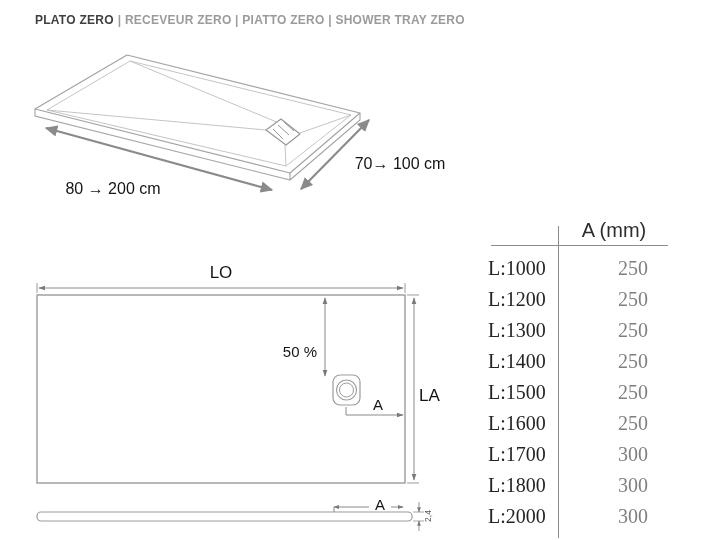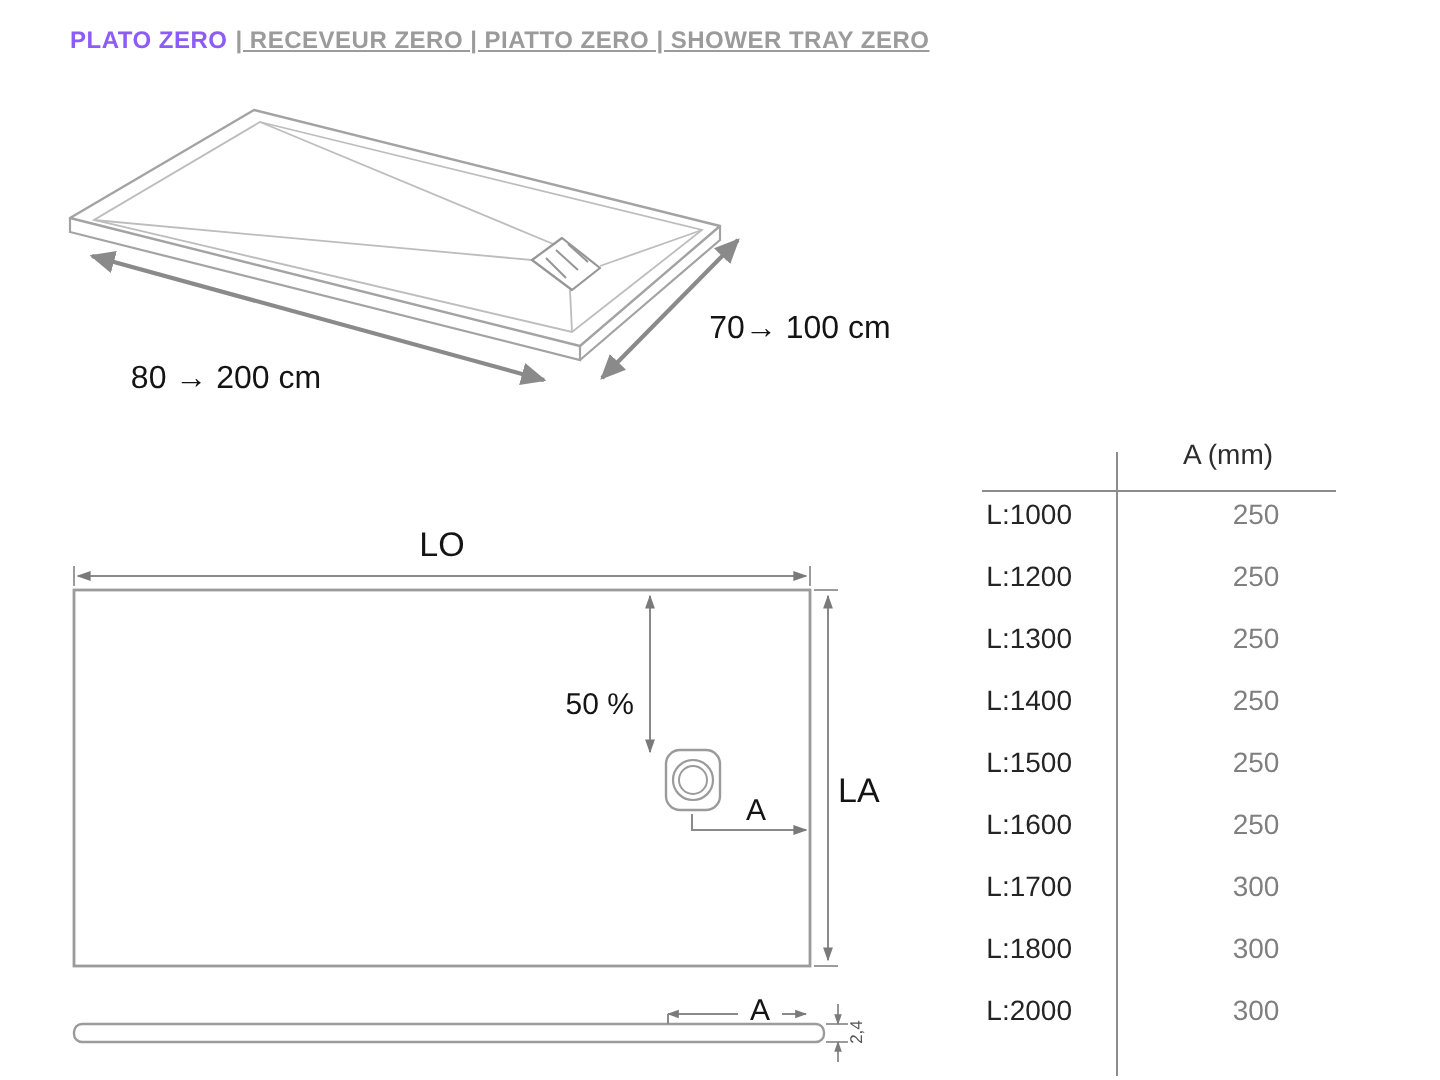--- a/index.html
+++ b/index.html
@@ -14,22 +14,22 @@
   
   .title {
     position: absolute;
     left: 35px;
     top: 13px;
     font-size: 12px;
     font-weight: bold;
     letter-spacing: 0.25px;
     white-space: nowrap;
   }
-  .title .primary { color: #8b5cf6; }
-  .title .secondary { color: #9b9b9b; margin-left: 4px; text-decoration: underline; }
+  .title .primary { color: #404040; }
+  .title .secondary { color: #9b9b9b; margin-left: 4px; }
 
   
   .persp   { position: absolute; left: 20px;  top: 45px; }
   .topview { position: absolute; left: 25px;  top: 260px; }
   .sideview{ position: absolute; left: 25px;  top: 490px; }
 
   svg text {
     font-family: "Liberation Sans", sans-serif;
     fill: #141414;
   }
@@ -38,21 +38,21 @@
   .dimSmall { font-size: 15px; }
   .dimTiny  { font-size: 8.5px; fill: #555555; }
 
   
   .spec-table {
     position: absolute;
     left: 488px;
     top: 218px;
     width: 182px;
     height: 322px;
-    font-size: 14px;
+    font-size: 20px;
   }
   .spec-table .vrule {
     position: absolute;
     left: 70px; top: 8px;
     width: 1px; height: 312px;
     background: #8c8c8c;
   }
   .spec-table .hrule {
     position: absolute;
     left: 3px; top: 27px;
@@ -66,21 +66,22 @@
     text-align: center;
     color: #2e2e2e;
   }
   .spec-table .rows {
     position: absolute;
     left: 0; top: 31px; right: 0;
   }
   .trow {
     display: flex;
     height: 31px;
-    align-items: flex-start;
+    align-items: flex-end;
+    font-family: Liberation Serif, serif;
   }
   .tlabel {
     width: 70px;
     box-sizing: border-box;
     padding-right: 6px;
     text-align: right;
     color: #242424;
   }
   .tvalue {
     width: 112px;

